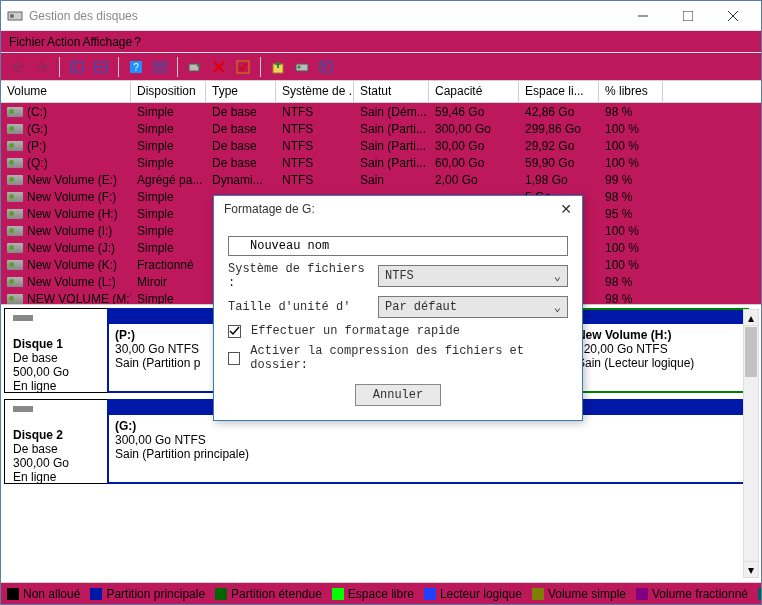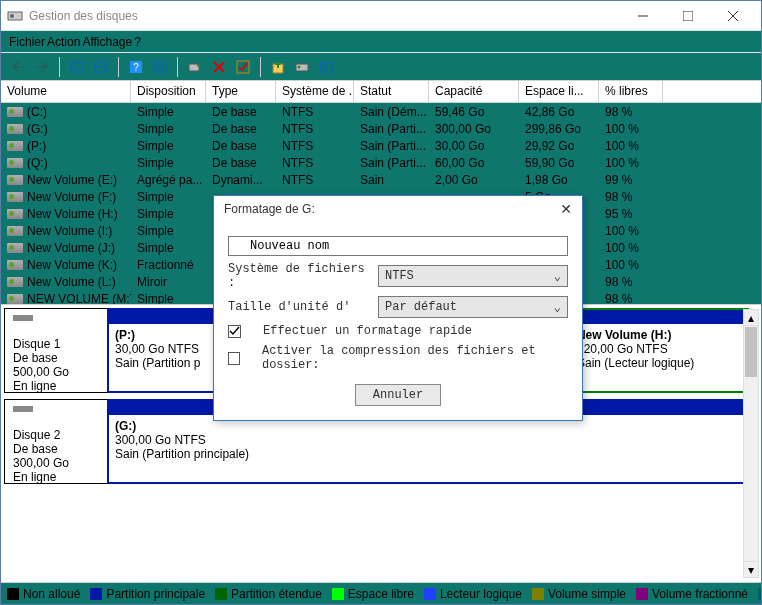--- a/index.html
+++ b/index.html
@@ -1,19 +1,19 @@
 <!DOCTYPE html>
 <html><head>
 <meta charset="utf-8">
 <style>
   * { box-sizing: border-box; }
   html, body { margin: 0; padding: 0; font-family: "Segoe UI", Tahoma, sans-serif; font-size: 12px; color: #000; }
   body { background: #fff; width: 762px; height: 605px; overflow: hidden; }
 
-  .window { width: 762px; height: 605px; border: 1px solid #5a7ea5; display: flex; flex-direction: column; background: #0f766e; position: relative; }
+  .window { width: 762px; height: 605px; border: 1px solid #5a7ea5; display: flex; flex-direction: column; background: #be185d; position: relative; }
 
   .titlebar { height: 30px; background: #fff; display: flex; align-items: center; padding: 0 6px; border-bottom: 1px solid #e5e5e5; }
   .titlebar .app-icon { width: 16px; height: 16px; margin-right: 6px; display:inline-flex; align-items:center; justify-content:center; }
   .titlebar .title { color: #888; font-size: 12px; }
   .win-controls { margin-left: auto; display: flex; }
   .win-controls div { width: 45px; height: 28px; display: flex; align-items: center; justify-content: center; color: #555; }
 
   .menubar { height: 22px; display: flex; align-items: center; padding: 0 8px; gap: 2px; border-bottom: 1px solid #e5e5e5; }
   .menubar span { color: #000; }
 
@@ -29,21 +29,21 @@
   .tr { display: flex; height: 17px; align-items: center; }
   .td { padding: 0 6px; white-space: nowrap; overflow: hidden; text-overflow: clip; }
   .vol-icon { width:16px; height:10px; display:inline-block; vertical-align:middle; margin-right:4px; background:linear-gradient(#b0b0b0,#888); border-radius:1px; position:relative; }
   .vol-icon::after { content:""; position:absolute; left:2px; top:2px; width:5px; height:5px; border-radius:50%; background:#5aa02c; }
 
   .col0{width:130px}.col1{width:75px}.col2{width:70px}.col3{width:78px}.col4{width:75px}.col5{width:90px}.col6{width:80px}.col7{width:64px}
 
   .disk-area { flex: 1; overflow: auto; padding: 3px 10px 3px 3px; background: #fff; position: relative; }
   .disk-row { display: flex; margin-bottom: 6px; height: 85px; }
   .disk-label { width: 104px; border:1px solid #000; padding: 6px 8px; background: #fff; }
-  .disk-label .dname { font-weight: normal; margin-top: 16px; }
+  .disk-label .dname { font-weight: bold; margin-top: 16px; }
   .disk-label .sep-icon { width:20px; height:6px; background:#888; margin-bottom:6px; }
   .disk-parts { flex: 1; display: flex; }
   .part { border: 2px solid #0018a8; background: #fff; margin-left: -1px; padding: 0; display:flex; flex-direction:column; }
   .part.green { border-color: #008000; }
   .part .stripe { height: 14px; background: #0018a8; }
   .part.green .stripe { background: #0018a8; }
   .part .pbody { padding: 4px 6px; }
   .part .pname { font-weight: bold; }
 
   .scrollbar-v { position: absolute; right: 2px; top: 4px; bottom: 4px; width: 16px; background: #f0f0f0; border: 1px solid #ddd; }
@@ -55,21 +55,21 @@
 
   
   .modal { position: absolute; left: 212px; top: 194px; width: 370px; background: #fff; border: 1px solid #3a7ab8; box-shadow: 2px 2px 8px rgba(0,0,0,0.25); font-family: "Courier New", monospace; font-size: 12px; color:#313131; }
   .modal-title { height: 26px; display: flex; align-items: center; padding: 0 10px; font-family: "Segoe UI", sans-serif; font-size:12px; color:#333; }
   .modal-close { margin-left: auto; font-size: 14px; color:#333; }
   .modal-body { padding: 8px 14px 14px 14px; }
   .frow { display:flex; align-items:center; margin: 6px 0; }
   .flabel { width: 150px; }
   .modal input[type=text] { flex:1; height:20px; border:1px solid #777; padding:2px 21px; font-family:"Courier New",monospace; font-size:12px; }
   .modal .select { flex:1; height:22px; border:1px solid #777; background:#e6e6e6; padding:2px 6px; display:flex; align-items:center; justify-content:space-between; font-family:"Courier New",monospace; }
-  .chkrow { display:flex; align-items:center; margin:6px 0; gap:22px; }
+  .chkrow { display:flex; align-items:center; margin:6px 0; gap:10px; }
   .chkbox { width:13px; height:13px; border:1px solid #555; display:inline-flex; align-items:center; justify-content:center; background:#fff; }
   .btnrow { display:flex; justify-content:center; gap:16px; margin-top:12px; }
   .btn { width:86px; height:22px; border:1px solid #888; background:#e9e9e9; display:inline-flex; align-items:center; justify-content:center; font-family:"Courier New",monospace; }
   .btn.primary { border:2px solid #1e66c8; }
 </style>
 </head>
 <body>
 
 <div class="window">
 

